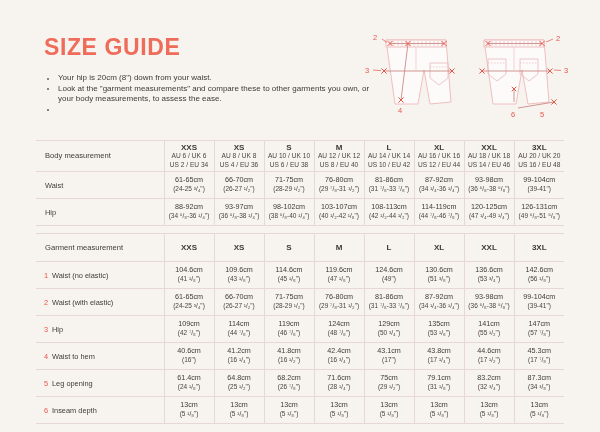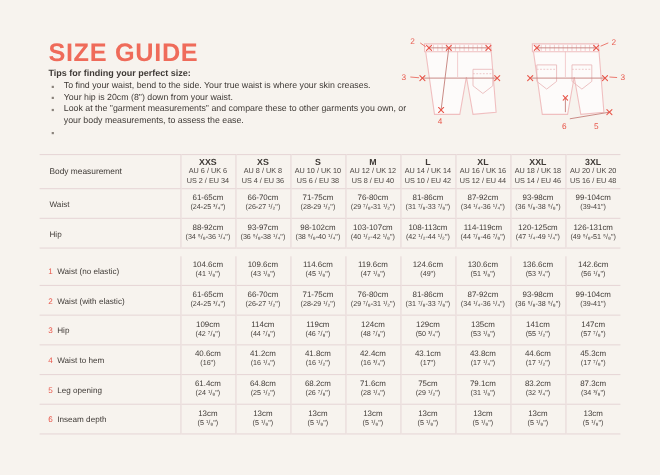--- a/index.html
+++ b/index.html
@@ -150,25 +150,23 @@
     font-size: 7.4px;
     white-space: nowrap;
   }
 </style>
 </head>
 <body>
 
 <div class="page">
 
   <div class="title">SIZE GUIDE</div>
-  <div class="tips-head">Tips for finding your perfect size:</div>
   <div class="tips-list">
     <div class="tip">
       <span class="dot"></span>
-      <span>To find your waist, bend to the side. Your true waist is where your skin creases.</span>
     </div>
     <div class="tip">
       <span class="dot"></span>
       <span>Your hip is 20cm (8") down from your waist.</span>
     </div>
     <div class="tip">
       <span class="dot"></span>
       <span>Look at the "garment measurements" and compare these to other garments you own, or your body measurements, to assess the ease.</span>
     </div>
     <div class="tip">
@@ -460,20 +458,31 @@
         <col class="sz-col">
         <col class="sz-col">
         <col class="sz-col">
         <col class="sz-col">
       <col class="sz-col">
         <col class="sz-col">
         <col class="sz-col">
         <col class="sz-col">
     </colgroup>
     <tbody>
+      <tr class="gt-head rule-top rule-bot">
+        <td class="rowlabel">Garment measurement</td>
+        <td class="vsep szname">XXS</td>
+        <td class="vsep szname">XS</td>
+        <td class="vsep szname">S</td>
+        <td class="vsep szname">M</td>
+        <td class="vsep szname">L</td>
+        <td class="vsep szname">XL</td>
+        <td class="vsep szname">XXL</td>
+        <td class="vsep szname">3XL</td>
+      </tr>
 
       <tr class="grow rule-bot">
         <td class="rowname">
           <span class="gnum">1</span><span>Waist (no elastic)</span>
         </td>
         <td class="vsep datacell">
           <div class="cm">104.6cm</div>
           <div class="inch">(41 ¹/₈")</div>
         </td>
         <td class="vsep datacell">

